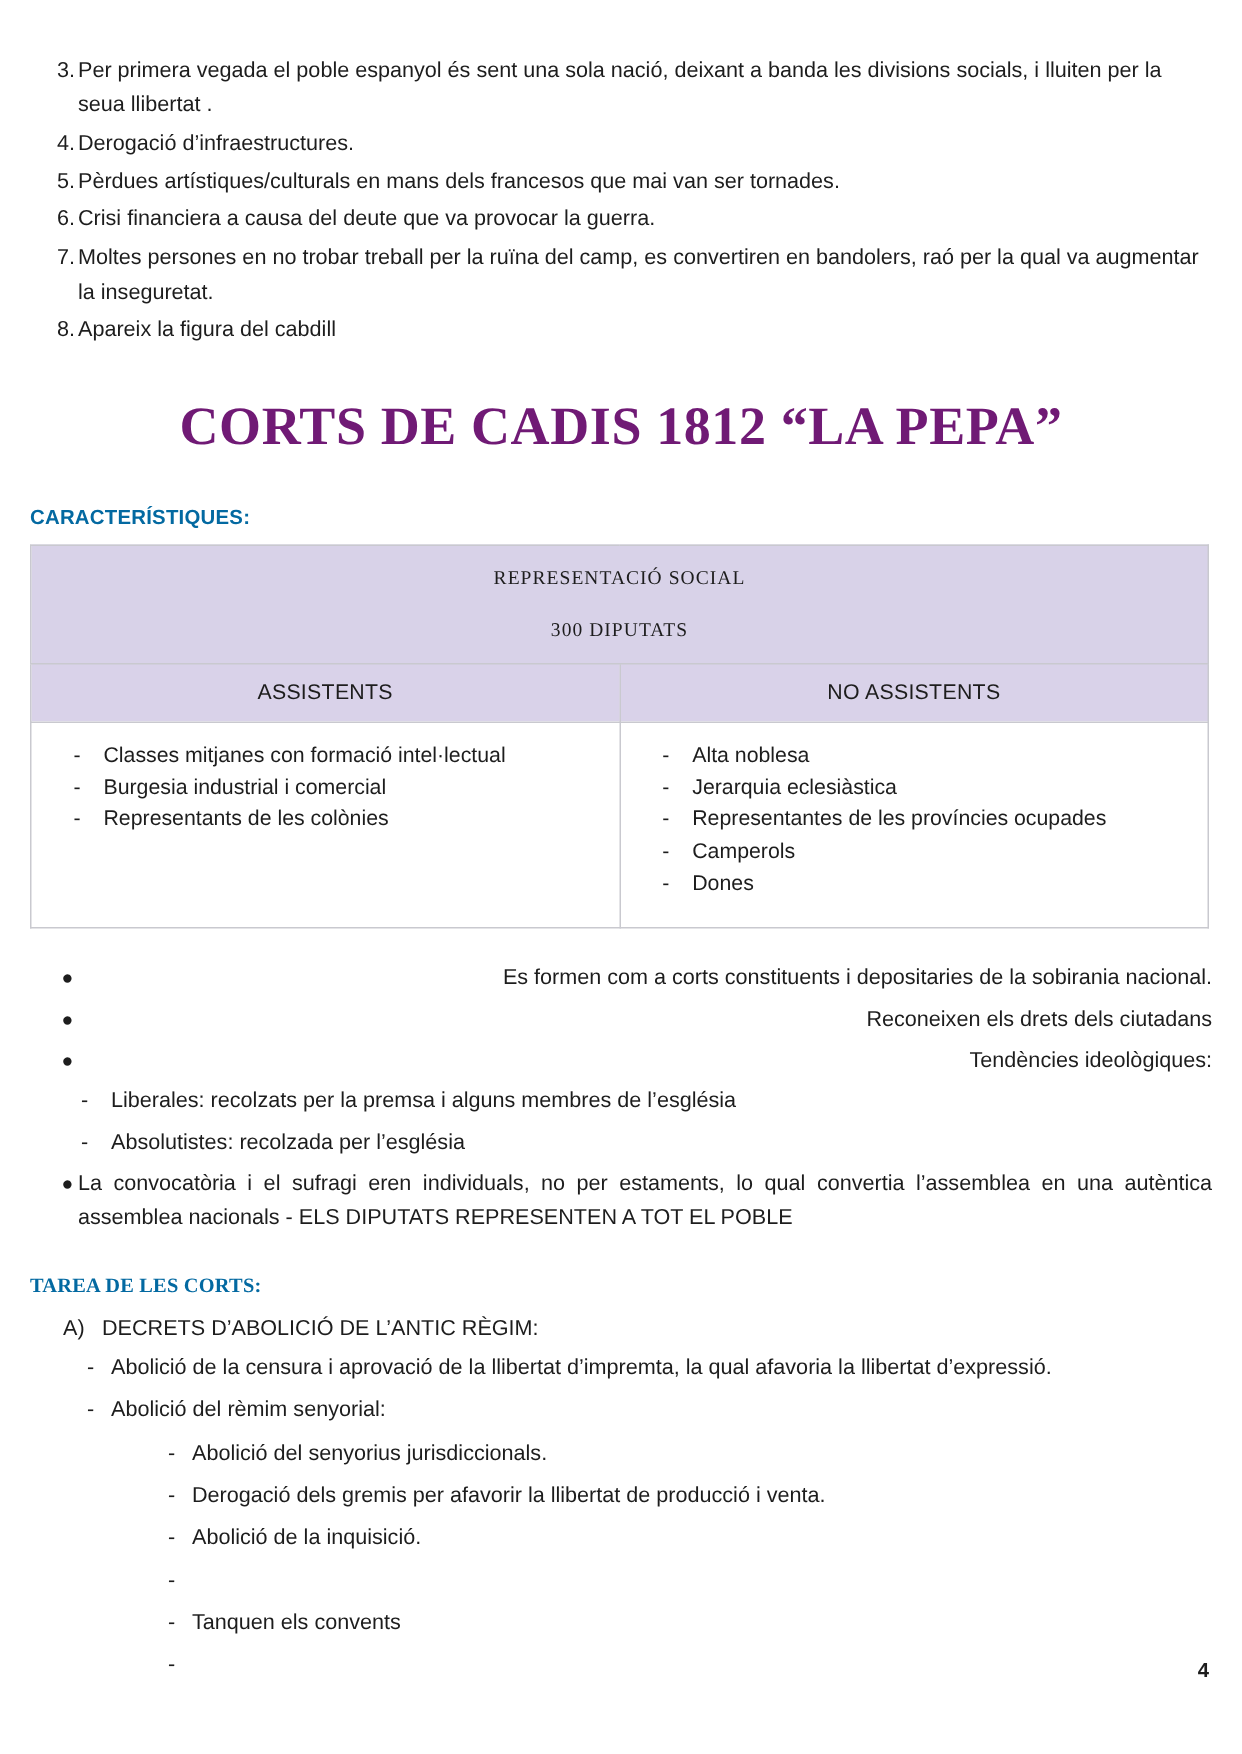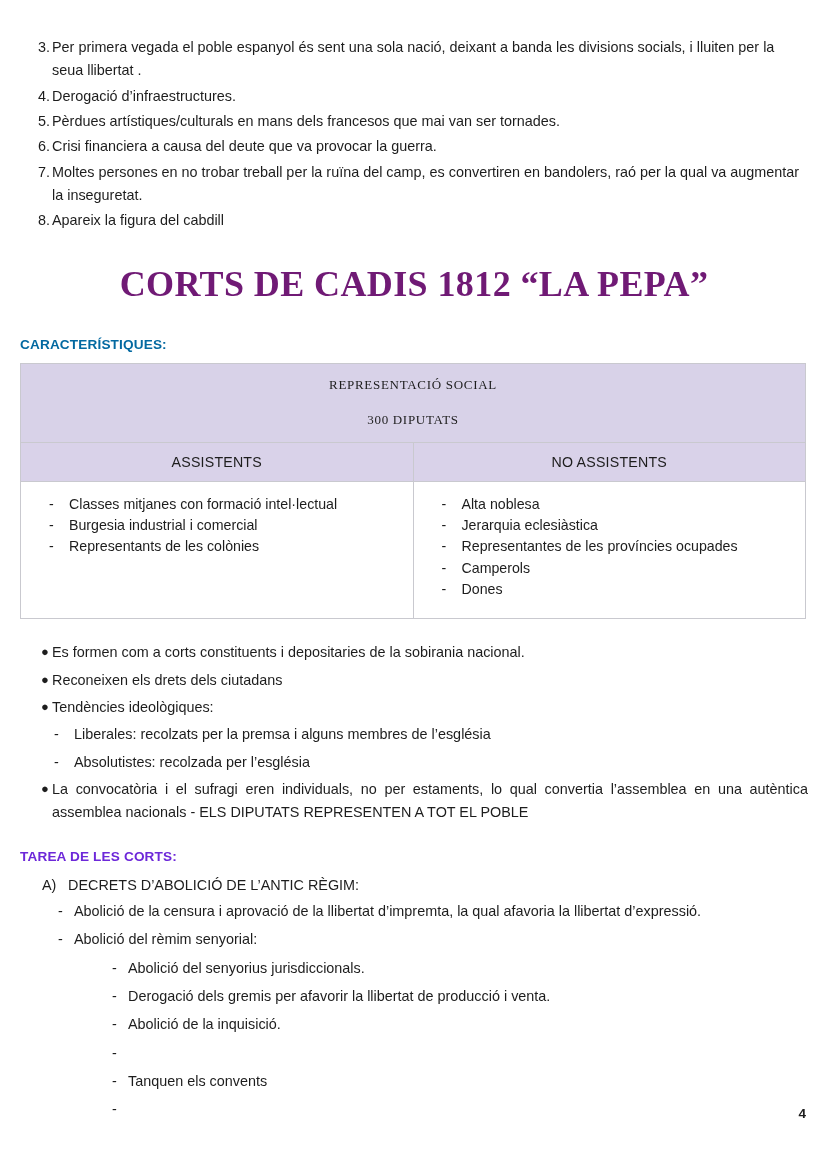--- a/index.html
+++ b/index.html
@@ -143,21 +143,21 @@
     margin-bottom: 4px;
   }
   ul.bullets > li.bullet-li > .bul {
     width: 32px;
     min-width: 32px;
     padding-left: 21px;
     box-sizing: border-box;
     font-size: 13px;
     line-height: 1.68;
   }
-  ul.bullets > li.bullet-li > .txt { flex: 1; }
+  ul.bullets > li.bullet-li > .txt { flex: 1; text-align: right; }
   ul.bullets > li.bullet-li > .txt.justified {
     text-align: justify;
   }
   ul.sub-dash {
     margin: 2px 0 2px 0;
     padding: 0;
     list-style: none;
   }
   ul.sub-dash > li {
     display: flex;
@@ -356,21 +356,21 @@
       </li>
     </ul>
     <ul class="bullets">
       <li class="bullet-li">
         <span class="bul">●</span>
         <span class="txt justified">La convocatòria i el sufragi eren individuals, no per estaments, lo qual convertia l’assemblea en una autèntica assemblea nacionals - ELS DIPUTATS REPRESENTEN A TOT EL POBLE</span>
       </li>
     </ul>
   </div>
 
-  <div class="sec-heading heading-tarea" style="color:#6d28d9;">TAREA DE LES CORTS:</div>
+  <div class="sec-heading heading-tarea" style="color:#0369a1;font-family:Liberation Serif, serif;">TAREA DE LES CORTS:</div>
 
   <div class="tarea-block">
     <div class="alpha-item">
       <span class="marker">A)</span>
       <span class="txt">DECRETS D’ABOLICIÓ DE L’ANTIC RÈGIM:</span>
     </div>
     <ul class="lvl2">
       <li>
         <div class="row">
           <span class="dash">-</span>

